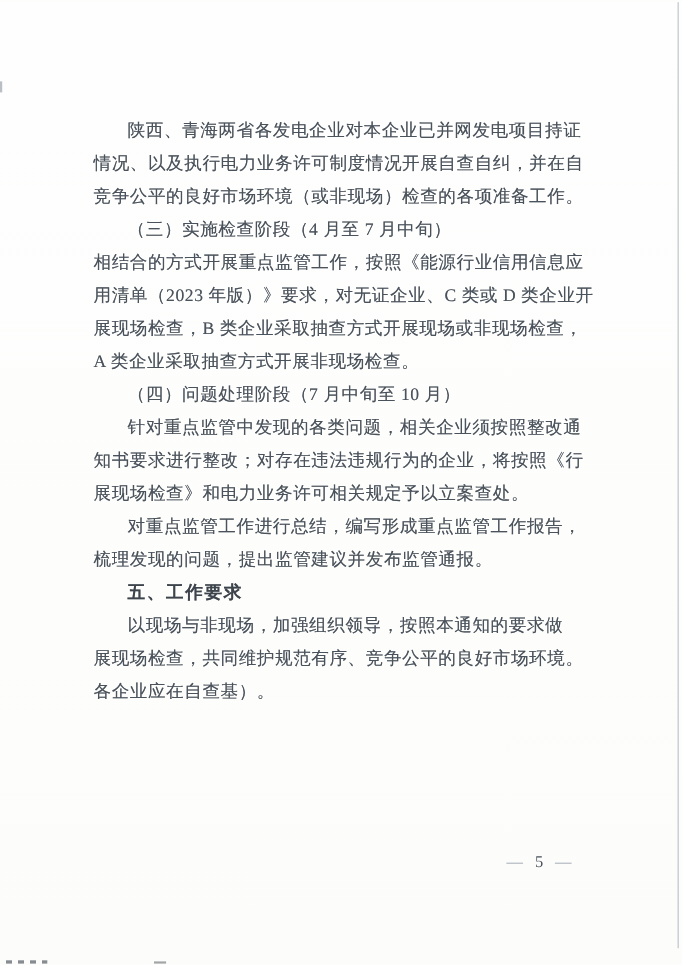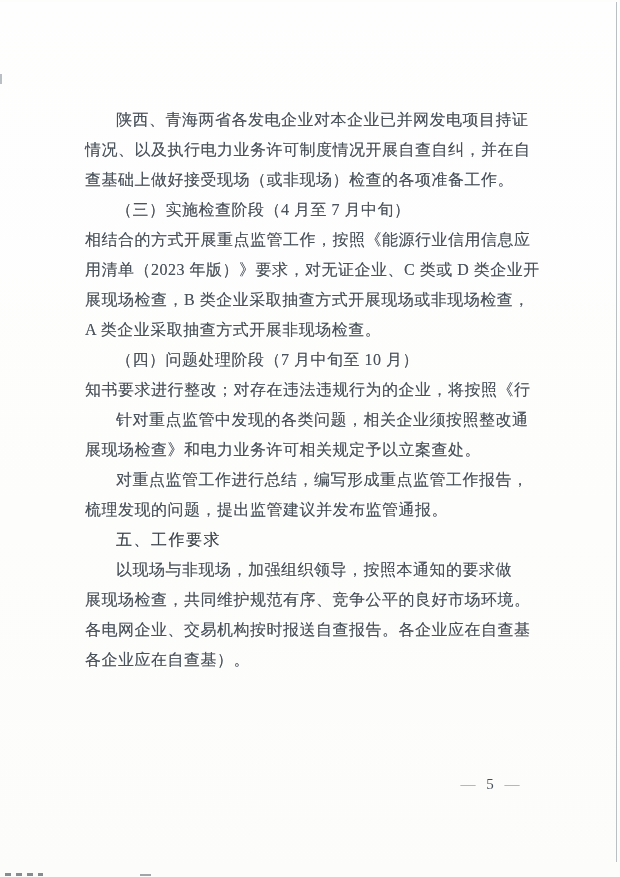--- a/index.html
+++ b/index.html
@@ -31,21 +31,21 @@
     letter-spacing: 0.5px;
     color: #4a525b;
     white-space: nowrap;
     text-shadow: 0 0 0.6px rgba(74, 82, 91, 0.55);
   }
   .line.indent {
     padding-left: 31px;
   }
   .line.heading {
     font-family: "Liberation Sans", "DejaVu Sans", sans-serif;
-    font-weight: 400;
+    font-weight: 700;
     font-size: 16px;
     letter-spacing: 1.5px;
     color: #3d444c;
   }
   .footer {
     position: absolute;
     top: 770px;
     left: 438px;
     width: 104px;
     height: 24px;
@@ -105,53 +105,52 @@
 <body>
 
 <div class="page">
 
   <div class="content">
 
       <div class="line indent">陕西、青海两省各发电企业对本企业已并网发电项目持证</div>
 
       <div class="line">情况、以及执行电力业务许可制度情况开展自查自纠，并在自</div>
 
-      <div class="line">查基础上做好接受现场（或非现场）检查的各项准备工作。</div>
+      <div class="line">竞争公平的良好市场环境（或非现场）检查的各项准备工作。</div>
 
       <div class="line indent">（三）实施检查阶段（4 月至 7 月中旬）</div>
 
 
       <div class="line">相结合的方式开展重点监管工作，按照《能源行业信用信息应</div>
 
       <div class="line">用清单（2023 年版）》要求，对无证企业、C 类或 D 类企业开</div>
 
       <div class="line">展现场检查，B 类企业采取抽查方式开展现场或非现场检查，</div>
 
       <div class="line">A 类企业采取抽查方式开展非现场检查。</div>
 
       <div class="line indent">（四）问题处理阶段（7 月中旬至 10 月）</div>
 
+      <div class="line indent">针对重点监管中发现的各类问题，相关企业须按照整改通</div>
+
       <div class="line">知书要求进行整改；对存在违法违规行为的企业，将按照《行</div>
-
-      <div class="line indent">针对重点监管中发现的各类问题，相关企业须按照整改通</div>
 
       <div class="line">展现场检查》和电力业务许可相关规定予以立案查处。</div>
 
 
       <div class="line indent">对重点监管工作进行总结，编写形成重点监管工作报告，</div>
 
       <div class="line">梳理发现的问题，提出监管建议并发布监管通报。</div>
 
       <div class="line indent heading">五、工作要求</div>
 
       <div class="line indent">以现场与非现场，加强组织领导，按照本通知的要求做</div>
 
       <div class="line">展现场检查，共同维护规范有序、竞争公平的良好市场环境。</div>
 
-      <div class="line">各电网企业、交易机构按时报送自查报告。各企业应在自查基</div>
 
 
       <div class="line">各企业应在自查基）。</div>
     </div>
 
   <div class="footer">
     <span class="dash">—</span>
     <span class="num">5</span>
     <span class="dash">—</span>
   </div>

